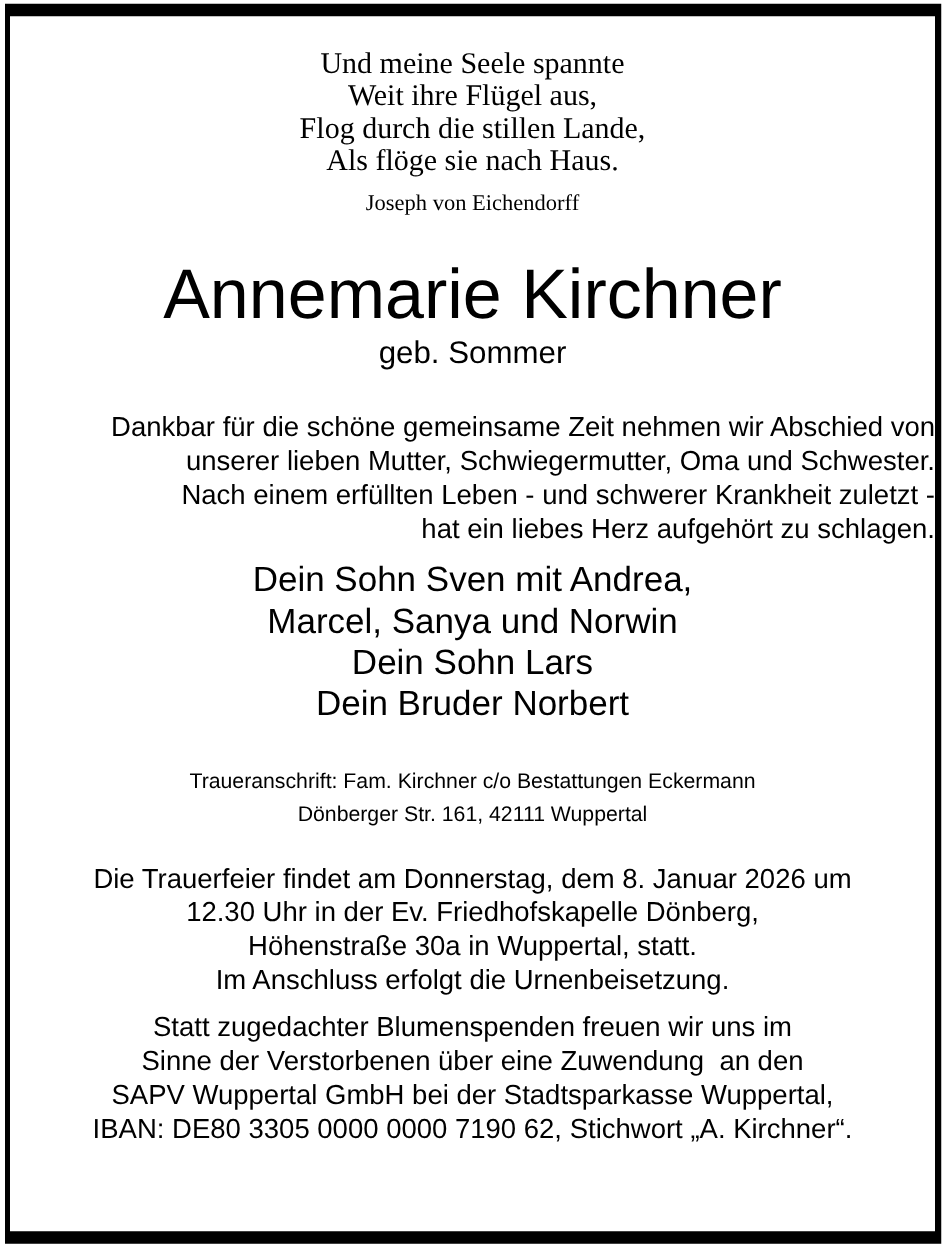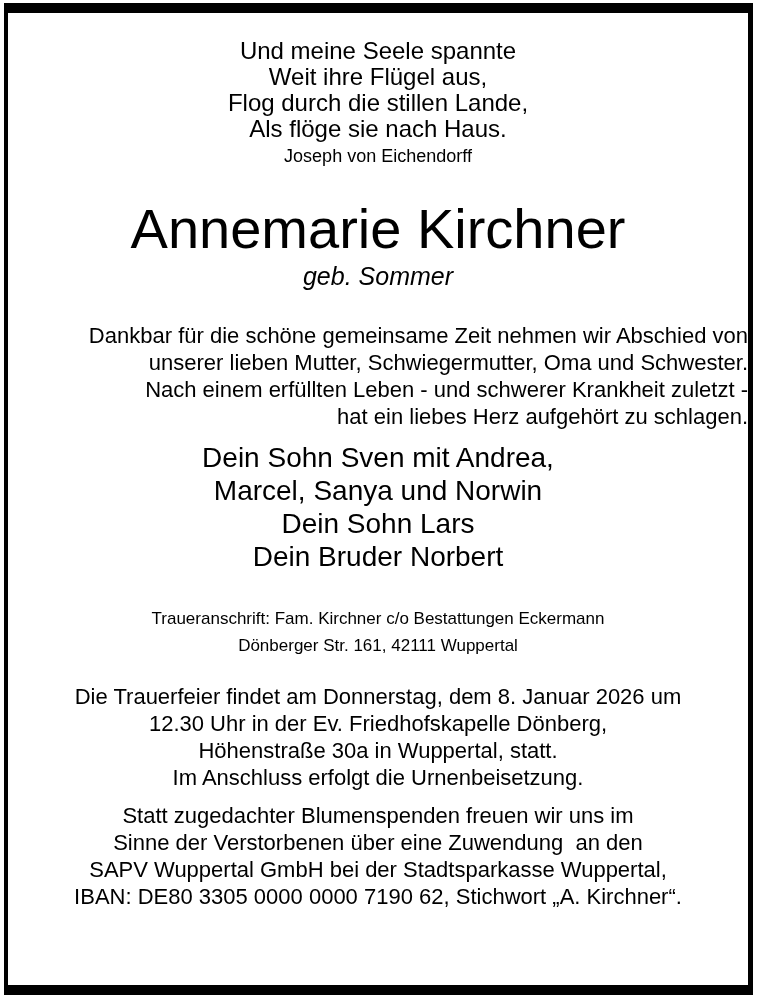--- a/index.html
+++ b/index.html
@@ -28,38 +28,38 @@
     border-bottom: 10px solid #000000;
     border-left: 4px solid #000000;
     border-right: 5px solid #000000;
     background: #ffffff;
     text-align: center;
   }
   .poem {
     margin-top: 25px;
     font-size: 24px;
     line-height: 26px;
+    font-family: Liberation Serif, serif;
   }
   .attribution {
     font-size: 18px;
     line-height: 20px;
-    margin-top: 4px;
+    margin-top: 10px;
   }
   .name {
     margin: 32px 0 0 0;
     font-weight: normal;
     font-size: 56px;
     line-height: 62px;
     letter-spacing: 0;
   }
   .maiden {
     font-size: 25px;
     line-height: 28px;
     margin-top: 2px;
-    font-style: italic;
   }
   .dates {
     font-size: 24px;
     line-height: 30px;
     display: flex;
     justify-content: space-between;
     padding: 0 115px 0 103px;
   }
   .tribute {
     margin-top: 32px;

